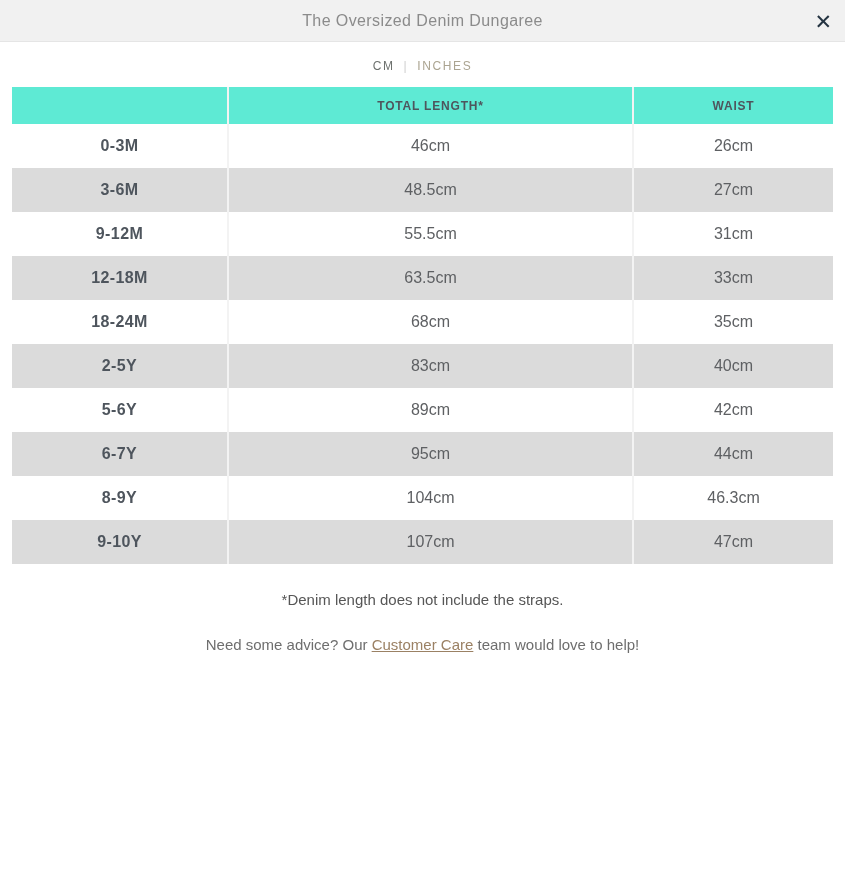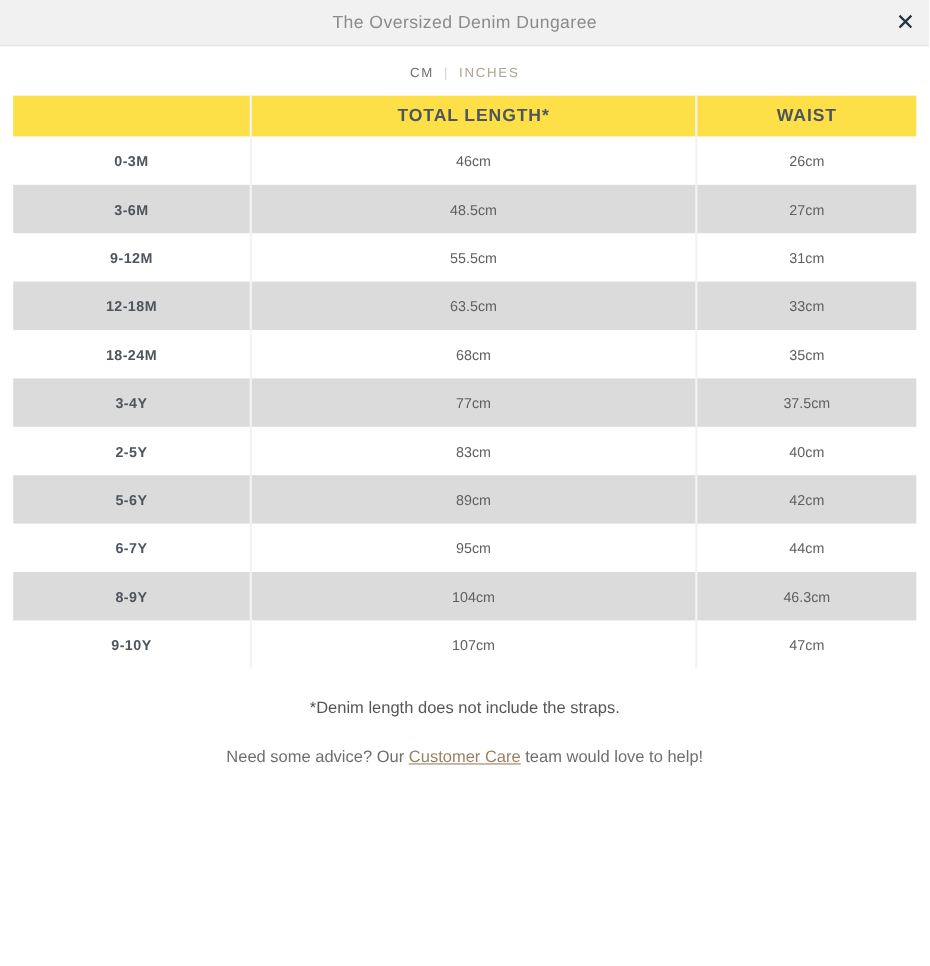--- a/index.html
+++ b/index.html
@@ -59,33 +59,33 @@
   table.size-table {
     width: 821px;
     margin: 0 12px;
     border-collapse: collapse;
     table-layout: fixed;
   }
   col.col-size  { width: 216px; }
   col.col-len   { width: 405px; }
   col.col-waist { width: 200px; }
   .size-table th {
-    background: #fde047;
+    background: #5eead4;
     height: 35px;
-    font-size: 16px;
+    font-size: 12px;
     font-weight: bold;
     letter-spacing: 0.8px;
     color: #4e555d;
     text-align: center;
   }
   .size-table td {
     height: 42px;
     text-align: center;
     vertical-align: middle;
-    font-size: 13px;
+    font-size: 16px;
     color: #5e6063;
   }
   .size-table td.cell-size {
     font-weight: bold;
     color: #4e555d;
     letter-spacing: 0.4px;
   }
   .size-table tbody tr:nth-child(even) { background: #dbdbdb; }
   .size-table th + th,
   .size-table td + td { border-left: 2px solid #f3f3f3; }
@@ -155,25 +155,20 @@
       <td class="cell-size">12-18M</td>
       <td>63.5cm</td>
       <td>33cm</td>
     </tr>
         <tr>
       <td class="cell-size">18-24M</td>
       <td>68cm</td>
       <td>35cm</td>
     </tr>
         <tr>
-      <td class="cell-size">3-4Y</td>
-      <td>77cm</td>
-      <td>37.5cm</td>
-    </tr>
-        <tr>
       <td class="cell-size">2-5Y</td>
       <td>83cm</td>
       <td>40cm</td>
     </tr>
         <tr>
       <td class="cell-size">5-6Y</td>
       <td>89cm</td>
       <td>42cm</td>
     </tr>
         <tr>

